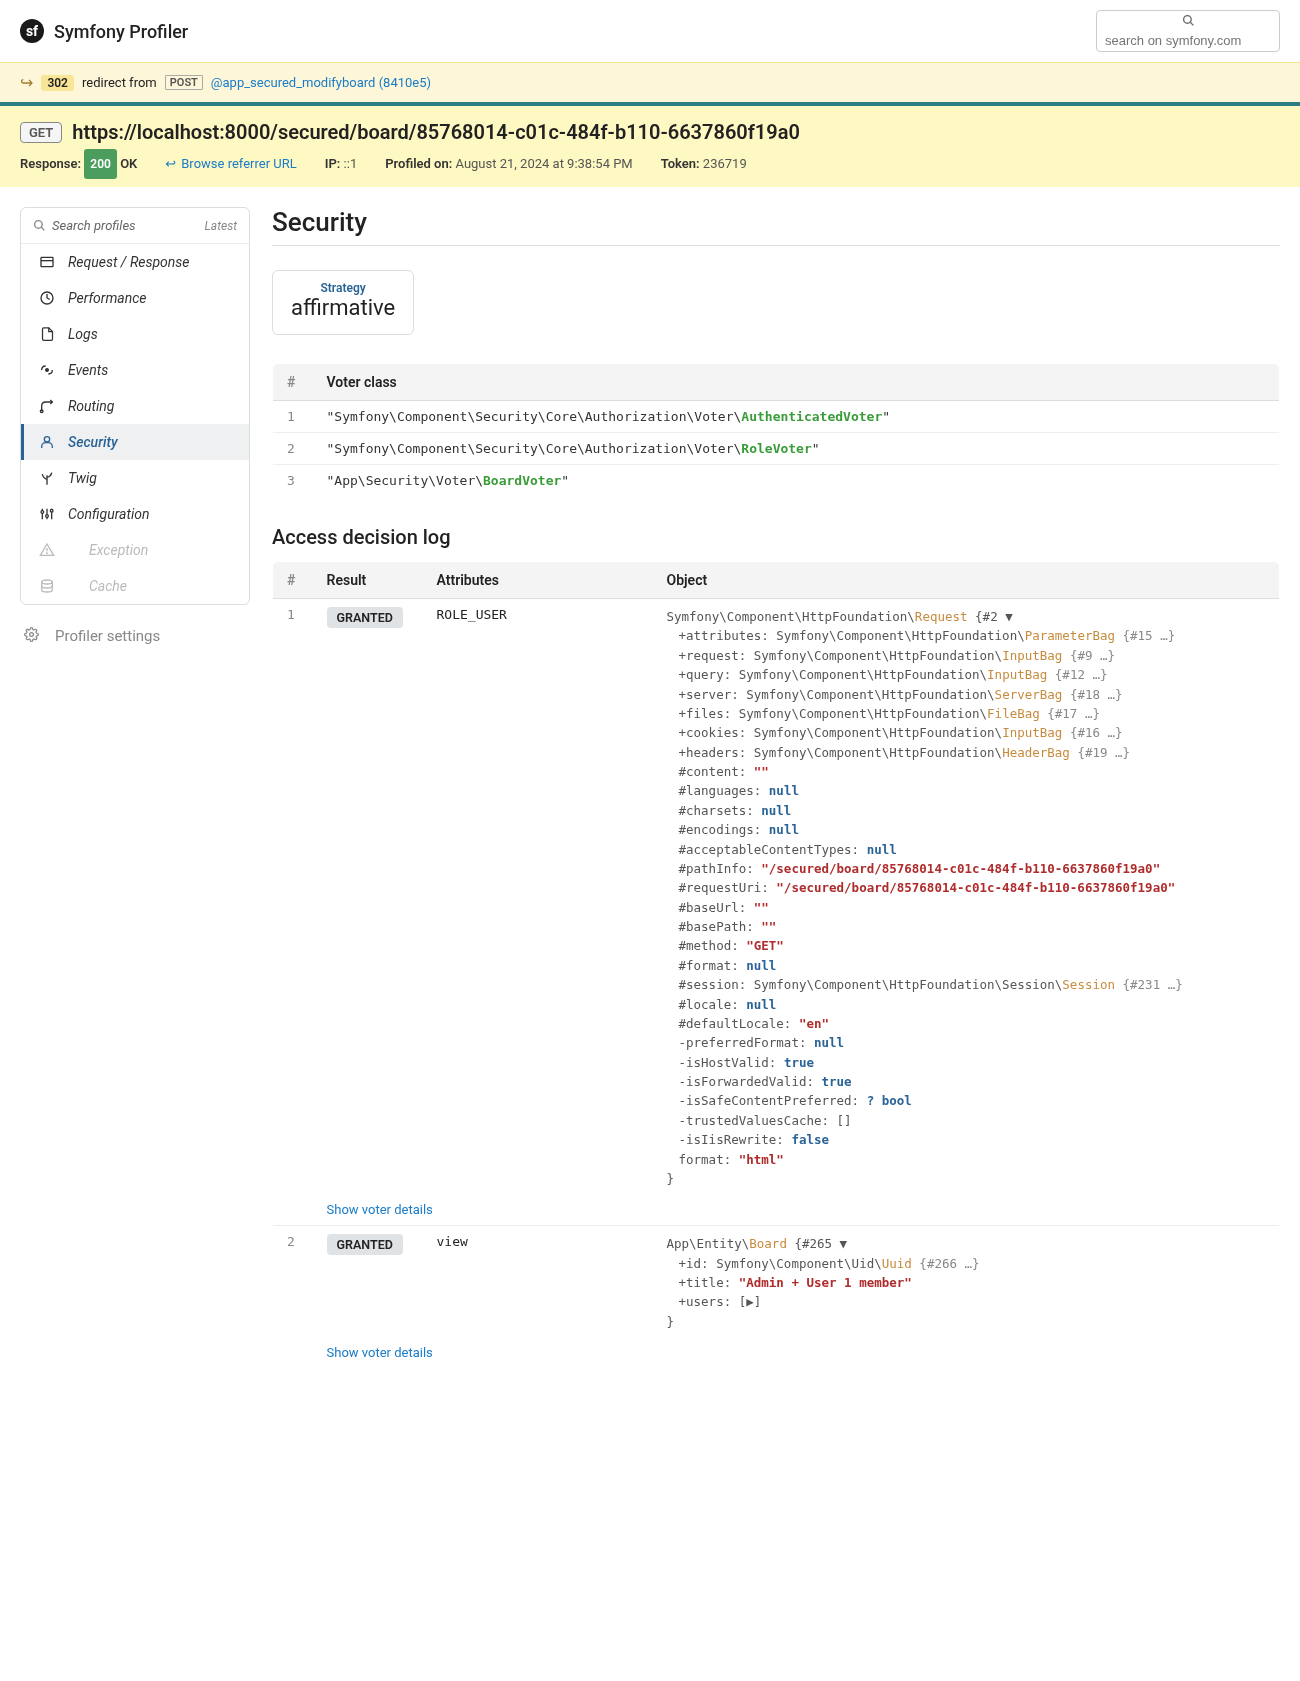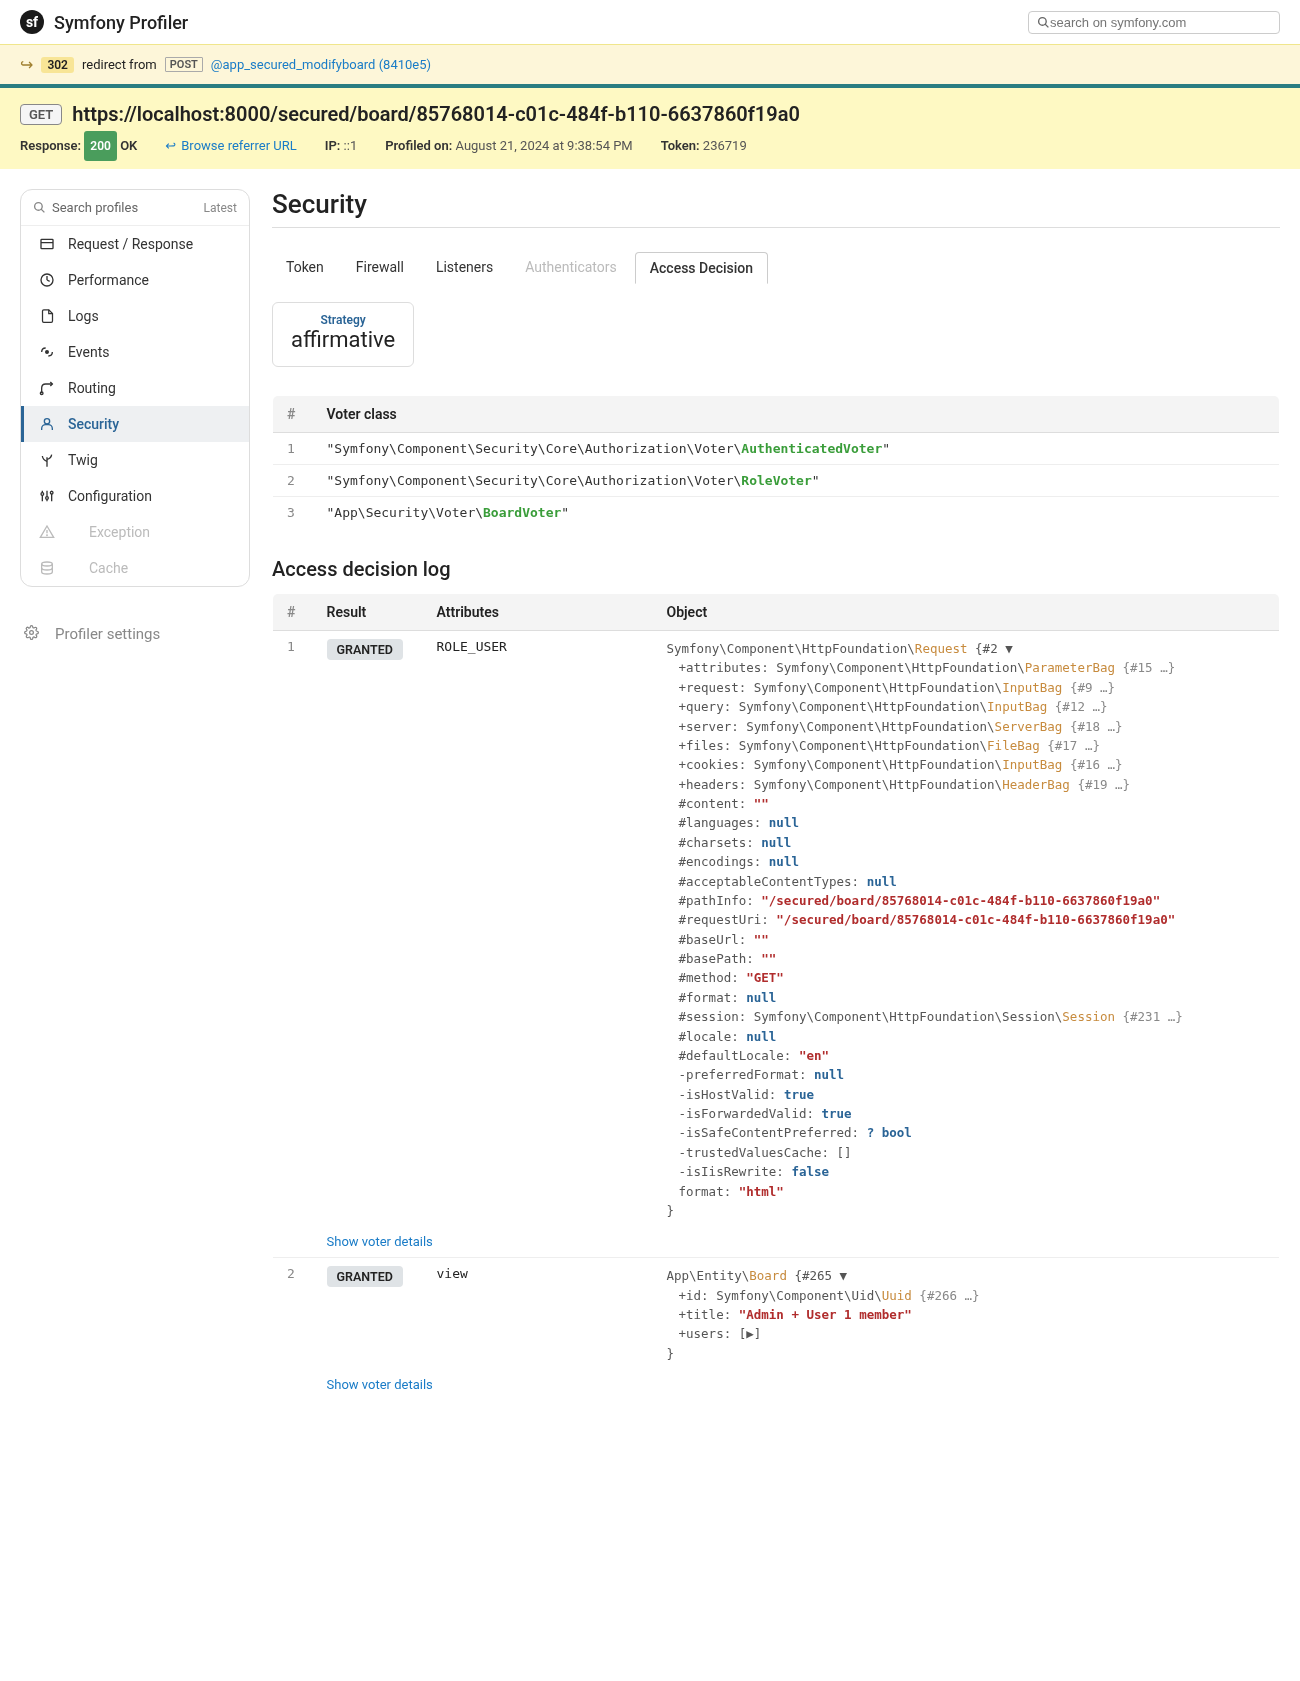--- a/index.html
+++ b/index.html
@@ -1,38 +1,38 @@
 <!DOCTYPE html>
 <html><head>
 <meta charset="utf-8">
 <style>
 * { box-sizing: border-box; margin: 0; padding: 0; }
 body { font-family: -apple-system, BlinkMacSystemFont, "Segoe UI", Roboto, sans-serif; font-size: 14px; color: #222; background: #fff; }
 .header { display: flex; align-items: center; justify-content: space-between; padding: 10px 20px; }
 .header-left { display: flex; align-items: center; gap: 10px; }
 .sf-logo { width: 24px; height: 24px; background: #1a1a1a; border-radius: 50%; display: flex; align-items: center; justify-content: center; color: #fff; font-weight: bold; font-size: 14px; }
 .header-title { font-size: 18px; font-weight: 500; }
-.search-box { border: 1px solid #ccc; border-radius: 4px; padding: 3px 8px; display: flex; align-items: center; gap: 0; width: 252px; }
+.search-box { border: 1px solid #ccc; border-radius: 4px; padding: 3px 8px; display: flex; align-items: center; gap: 6px; width: 184px; flex-direction: column; }
 .search-box input { border: none; outline: none; font-size: 13px; width: 100%; }
 .redirect-bar { background: #fdf6d9; padding: 10px 20px; display: flex; align-items: center; gap: 8px; font-size: 13px; border-top: 1px solid #f0e68c; }
 .redirect-icon { color: #a08030; font-size: 16px; }
 .badge-302 { background: #f8e596; padding: 1px 6px; border-radius: 3px; font-weight: 600; font-size: 12px; }
 .method-box { border: 1px solid #aaa; padding: 0 4px; border-radius: 1px; font-size: 11px; font-weight: 600; color: #555; }
 .redirect-link { color: #1a7cc7; text-decoration: none; }
 .summary { background: #fef9c3; border-top: 4px solid #2a7d82; padding: 14px 20px 16px; }
 .summary-url { display: flex; align-items: center; gap: 10px; margin-bottom: 12px; }
 .method-get { border: 1px solid #888; padding: 2px 8px; border-radius: 4px; font-size: 13px; font-weight: 600; color: #555; background: #f5f5f5; }
 .url-text { font-size: 20px; font-weight: 600; color: #222; word-break: break-all; }
 .summary-meta { display: flex; gap: 28px; align-items: center; font-size: 13px; color: #555; flex-wrap: wrap; }
 .status-200 { background: #4a9d5c; color: #fff; padding: 8px 6px; border-radius: 3px; font-weight: 600; font-size: 12px; }
 .meta-item b { color: #333; font-weight: 600; }
 .referrer-link { color: #1a7cc7; text-decoration: none; display: flex; align-items: center; gap: 5px; }
 .main-container { display: flex; padding: 20px; gap: 22px; align-items: flex-start; }
 .sidebar { width: 230px; flex-shrink: 0; }
-.sidebar-box { border: 1px solid #ddd; border-radius: 12px; overflow: hidden; margin-bottom: 30px; }
+.sidebar-box { border: 1px solid #ddd; border-radius: 6px; overflow: hidden; margin-bottom: 14px; font-style: italic; }
 .sidebar-search { display: flex; align-items: center; justify-content: space-between; padding: 10px 12px; border-bottom: 1px solid #eee; }
 .sidebar-search-left { display: flex; align-items: center; gap: 6px; color: #666; font-size: 13px; }
 .sidebar-search-latest { font-size: 12px; color: #888; }
 .sidebar-item { display: flex; align-items: center; gap: 12px; padding: 10px 14px; cursor: pointer; font-size: 14px; color: #333; border-left: 3px solid transparent; }
 .sidebar-item.active { background: #eef0f2; border-left-color: #2a6496; color: #2a6496; font-weight: 500; }
 .sidebar-item.disabled { color: #bbb; gap: 33px; }
 .sidebar-icon { width: 18px; display: flex; justify-content: center; color: inherit; }
 .profiler-settings { display: flex; align-items: flex-start; gap: 16px; font-size: 15px; color: #888; padding: 8px 4px; }
 .content { flex: 1; min-width: 0; }
 h1.page-title { font-size: 26px; font-weight: 500; margin-bottom: 8px; }
@@ -242,27 +242,20 @@
           </svg>
         </span>
       <span>Profiler settings</span>
     </div>
   </div>
 
   <div class="content">
     <h1 class="page-title">Security</h1>
     <hr class="title-sep">
 
-    <div class="tabs">
-      <div class="tab">Token</div>
-      <div class="tab">Firewall</div>
-      <div class="tab">Listeners</div>
-      <div class="tab disabled">Authenticators</div>
-      <div class="tab active">Access Decision</div>
-    </div>
 
     <div class="strategy-card">
       <div class="strategy-label">Strategy</div>
       <div class="strategy-value">affirmative</div>
     </div>
 
     <table class="data-table">
       <thead>
           <tr>
         <th class="col-num">#</th>

